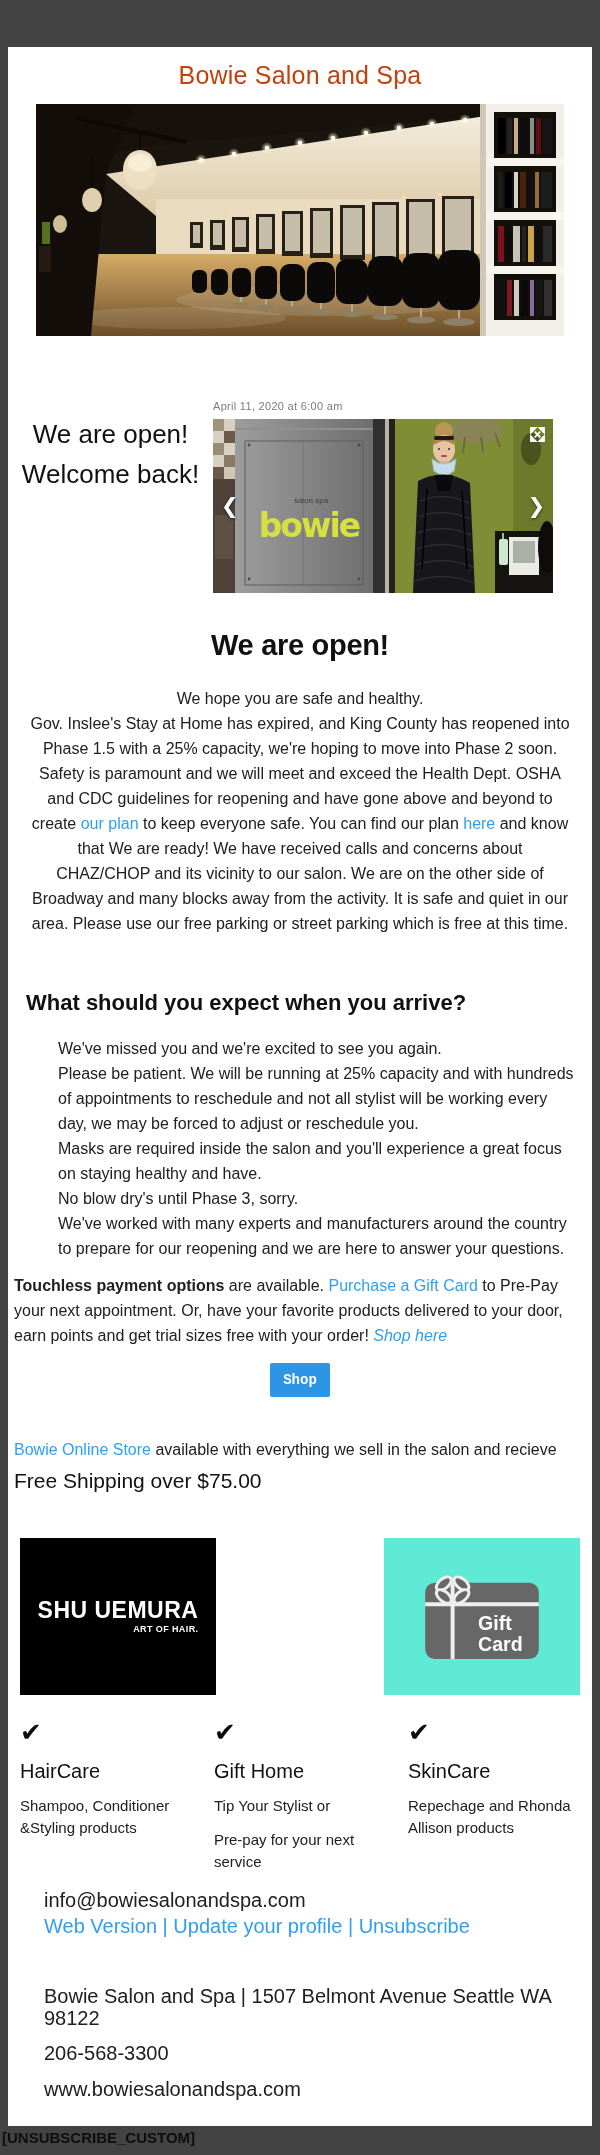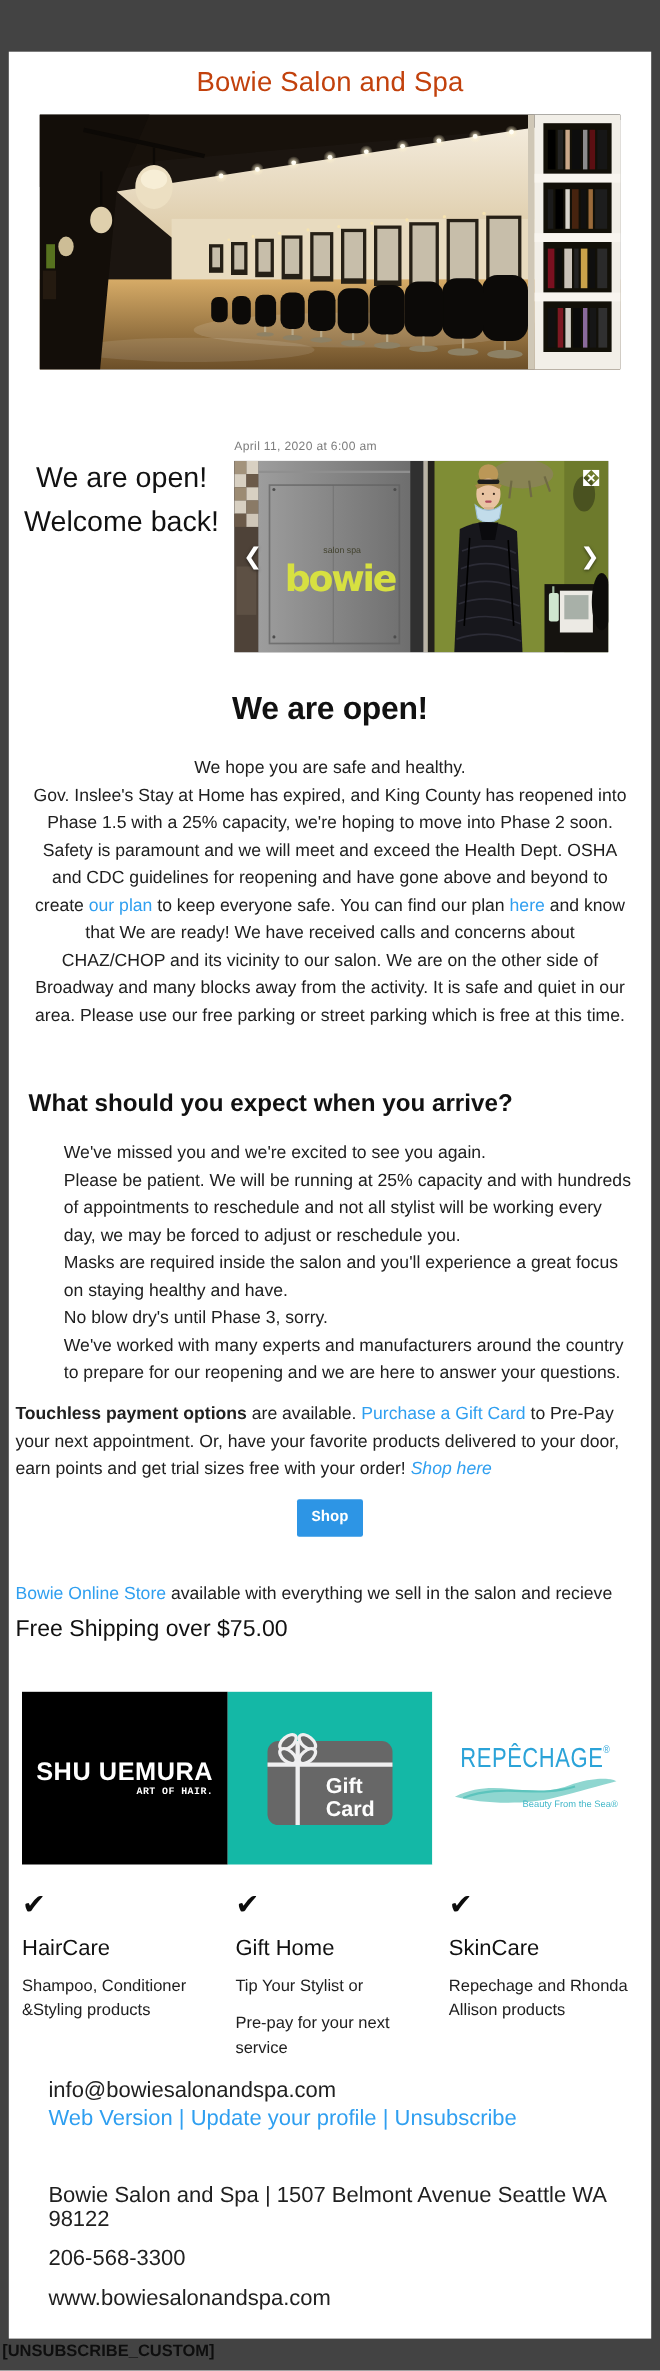--- a/index.html
+++ b/index.html
@@ -39,22 +39,22 @@
            padding:9px 13px;border-radius:2px;font-family:Liberation Mono, monospace;}
   .link{color:#2f9ff0;text-decoration:none;}
   .store{margin:40px 6px 0 6px;font-size:16px;line-height:25px;color:#202020;}
   .shipping{margin:4px 6px 0 6px;font-size:21px;line-height:30px;color:#111;}
   
   .tiles{display:flex;justify-content:space-between;margin:42px 12px 0 12px;}
   .tile{width:196px;height:157px;}
   .tile.shu{background:#000;display:flex;flex-direction:column;justify-content:center;}
   .shu-wrap{width:fit-content;margin:0 auto;}
   .shu-brand{color:#fff;font-size:23px;font-weight:700;letter-spacing:.5px;line-height:1;}
-  .shu-tag{color:#fff;font-size:9px;font-weight:700;text-align:right;margin-top:2px;letter-spacing:.4px;font-family:Liberation Mono, monospace;}
-  .tile.gift{background:#14b8a6;display:flex;align-items:center;justify-content:center;text-decoration:underline;}
+  .shu-tag{color:#fff;font-size:9px;font-weight:700;text-align:right;margin-top:2px;letter-spacing:.4px;}
+  .tile.gift{background:#5eead4;display:flex;align-items:center;justify-content:center;text-decoration:underline;}
   .tile.rep{background:#fff;display:flex;flex-direction:column;justify-content:center;align-items:center;}
   .rep-brand{color:#2ba3d8;font-size:20px;letter-spacing:.5px;white-space:nowrap;transform:scaleY(1.25);line-height:1;}
   .rep-brand .reg{font-size:8px;vertical-align:top;}
   .rep-tag{width:150px;text-align:right;color:#45b8c9;font-size:8.5px;margin-top:-6px;}
   
   .features{display:flex;justify-content:space-between;margin:22px 12px 0 12px;}
   .fcol{width:172px;}
   .check{font-size:26px;font-weight:900;color:#0c0c0c;font-family:"DejaVu Sans",sans-serif;line-height:30px;}
   .ftitle{font-size:20px;font-weight:400;color:#111;margin:13px 0 0 0;}
   .fdesc{font-size:15px;line-height:22px;color:#202020;margin:12px 0 0 0;}
@@ -368,28 +368,20 @@
         <g stroke="#efeff0" stroke-width="3" fill="#676767">
           <ellipse cx="21" cy="15" rx="9" ry="5" transform="rotate(-40 21 15)"></ellipse>
           <ellipse cx="39" cy="15" rx="9" ry="5" transform="rotate(40 39 15)"></ellipse>
           <ellipse cx="21" cy="28" rx="9" ry="5" transform="rotate(40 21 28)"></ellipse>
           <ellipse cx="39" cy="28" rx="9" ry="5" transform="rotate(-40 39 28)"></ellipse>
         </g>
         <text x="56" y="62" font-size="20" font-weight="bold" fill="#fdfdfd" font-family="Liberation Sans,sans-serif">Gift</text>
         <text x="56" y="84" font-size="20" font-weight="bold" fill="#fdfdfd" font-family="Liberation Sans,sans-serif">Card</text>
       </svg>
     </div>
-    <div class="tile rep">
-      <div class="rep-brand"><span>REPÊCHAGE</span><span class="reg">®</span></div>
-      <svg viewBox="0 0 160 34" width="152" height="32">
-        <path d="M2,26 C42,6 72,30 112,15 C132,8 150,7 158,11 C142,15 122,21 98,27 C70,34 28,33 2,26 Z" fill="#8fd6d0"></path>
-        <path d="M10,27 C50,12 80,28 118,16" stroke="#5cc4bd" stroke-width="2" fill="none"></path>
-      </svg>
-      <div class="rep-tag">Beauty From the Sea®</div>
-    </div>
   </div>
 
   <div class="features">
     <div class="fcol">
       <div class="check">✔</div>
       <p class="ftitle">HairCare</p>
       <p class="fdesc">Shampoo, Conditioner &amp;Styling products</p>
     </div>
     <div class="fcol">
       <div class="check">✔</div>

